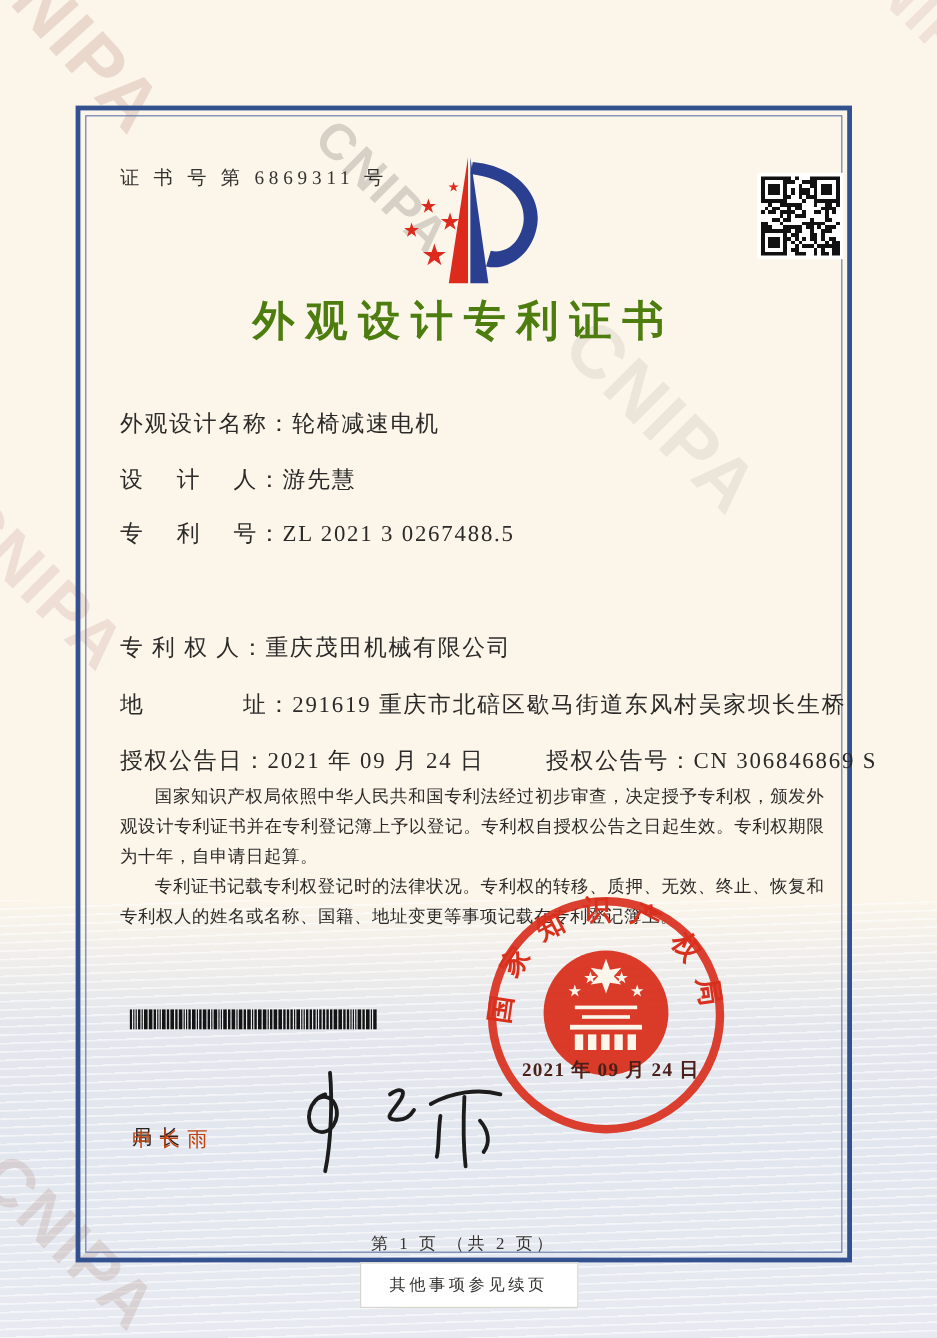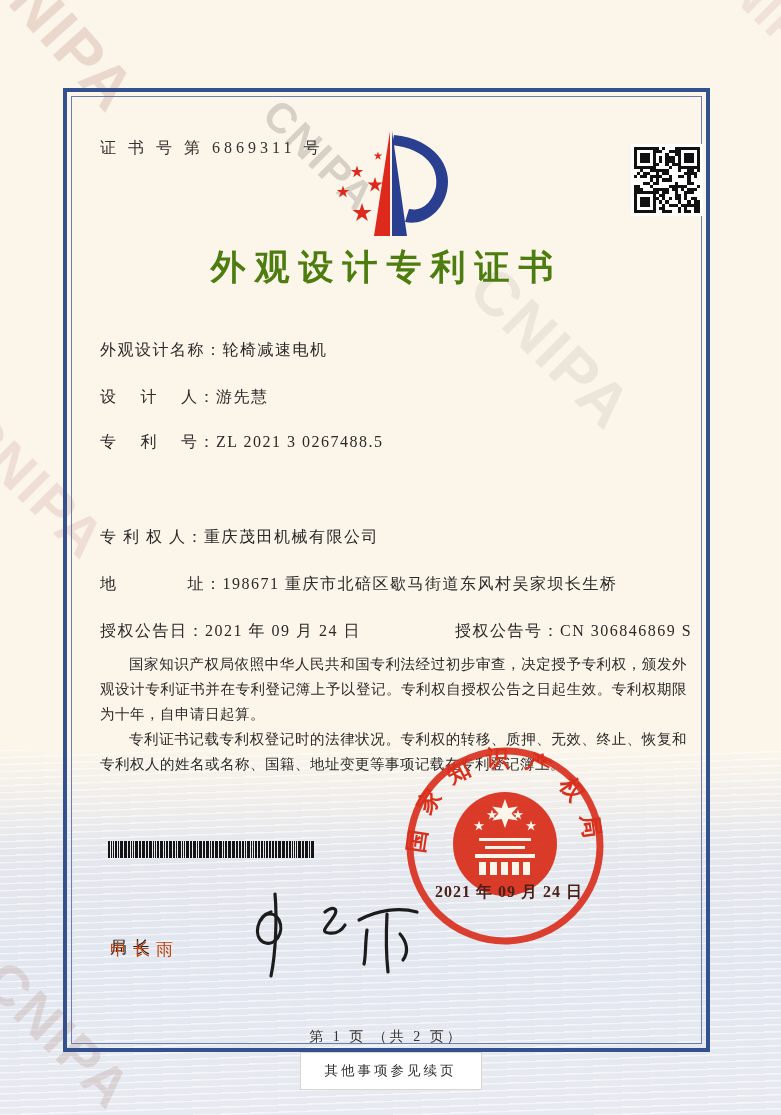--- a/index.html
+++ b/index.html
@@ -53,21 +53,21 @@
   .qr svg { width:100%; height:100%; display:block; }
 
   .title {
     position:absolute; left:0; top:152px; width:100%;
     text-align:center; font-size:35px; font-weight:bold;
     letter-spacing:9px; color:#4d7c0f;
   }
 
   .field-row {
     position:absolute; left:33px; width:600px;
-    font-size:16px; letter-spacing:1.5px; color:#2b2a28; white-space:nowrap;
+    font-size:19px; letter-spacing:1.5px; color:#2b2a28; white-space:nowrap;
   }
   .fr1 { top:248px; } .fr2 { top:295px; } .fr3 { top:340px; }
   .fr4 { top:388px; } .fr5 { top:435px; } .fr6 { top:482px; }
   .fr7 { top:529px; }
   .grant-no { position:absolute; left:355px; top:0; }
 
   .paragraphs {
     position:absolute; left:33px; top:560px; width:587px;
     font-size:14.5px; line-height:25px; text-align:justify;
     letter-spacing:0.5px; color:#2b2a28;
@@ -392,21 +392,21 @@
     <div class="field-row fr2">
       <span>设　 计 　人：</span><span>游先慧</span>
     </div>
     <div class="field-row fr3">
       <span>专　 利 　号：</span><span>ZL 2021 3 0267488.5</span>
     </div>
     <div class="field-row fr5">
       <span>专 利 权 人：</span><span>重庆茂田机械有限公司</span>
     </div>
     <div class="field-row fr6">
-      <span>地　　　　址：</span><span>198671 重庆市北碚区歇马街道东风村吴家坝长生桥</span>
+      <span>地　　　　址：</span><span>291619 重庆市北碚区歇马街道东风村吴家坝长生桥</span>
     </div>
     <div class="field-row fr7">
       <span>授权公告日：</span><span>2021 年 09 月 24 日</span>
       <span class="grant-no">
         <span>授权公告号：</span><span>CN 306846869 S</span>
       </span>
     </div>
 
     <div class="paragraphs">
       <p>国家知识产权局依照中华人民共和国专利法经过初步审查，决定授予专利权，颁发外观设计专利证书并在专利登记簿上予以登记。专利权自授权公告之日起生效。专利权期限为十年，自申请日起算。</p>

